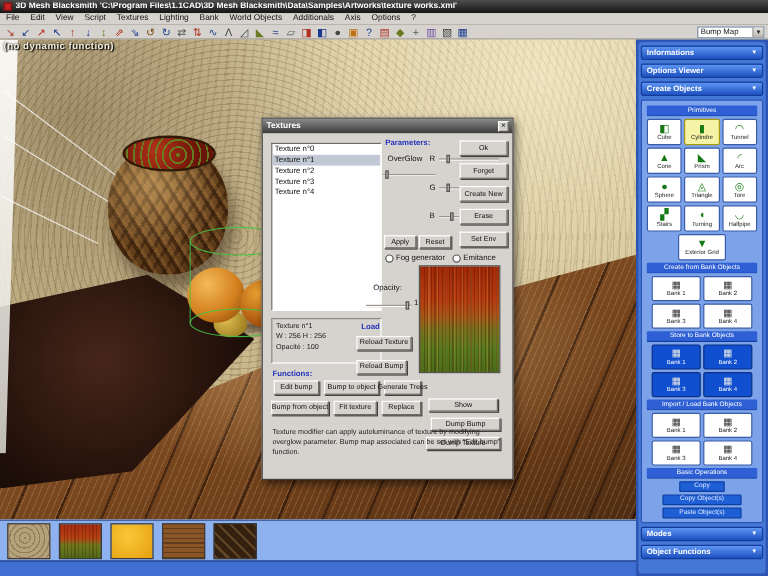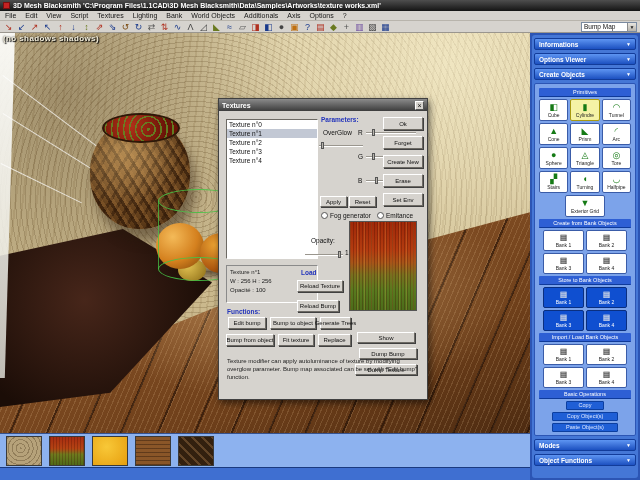--- a/index.html
+++ b/index.html
@@ -204,21 +204,21 @@
       <div class="fruit yelf"></div>
       <div class="fruit or1"></div>
       <div class="fruit or2"></div>
       <div class="fruit redf"></div>
       <div class="wirecyl">
         <div class="we-top"></div>
         <div class="we-bot"></div>
         <div class="we-l"></div>
         <div class="we-r"></div>
       </div>
-      <div class="vp-overlay">(no shadows shadows)</div>
+      <div class="vp-overlay">(no dynamic function)</div>
     </div>
 
     <div class="dialog dlg" style="top:65px;">
       <div class="dlg-title">
         <span class="t">Textures</span>
         <span class="dlg-close">×</span>
       </div>
 
       <div class="listbox">
         <div class="li">Texture n°0</div>

